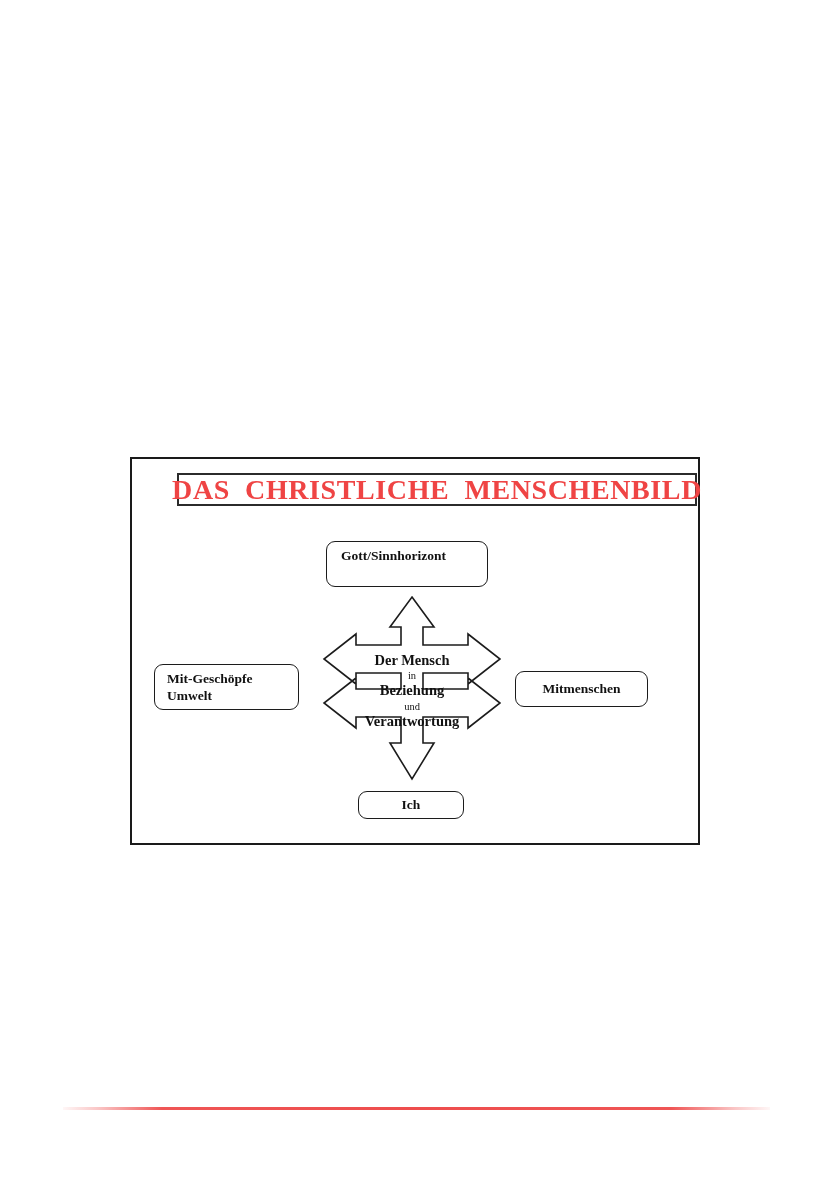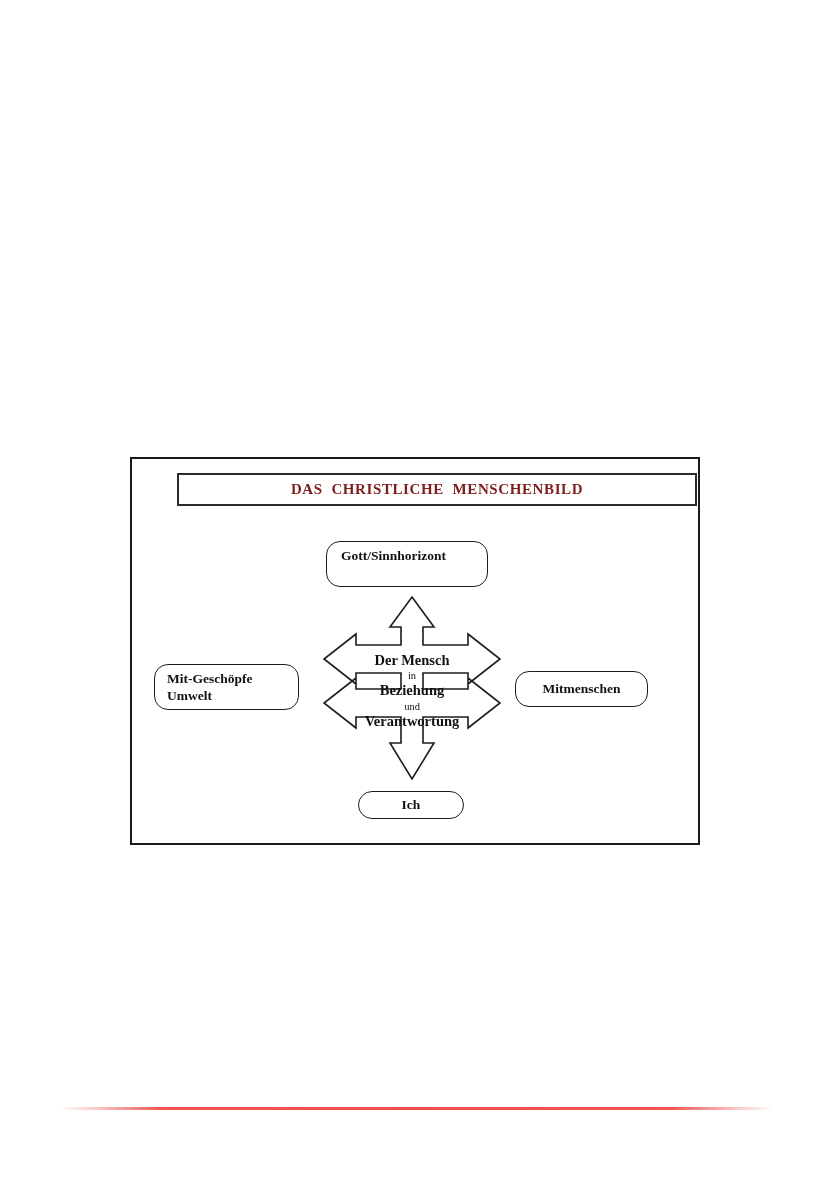--- a/index.html
+++ b/index.html
@@ -38,32 +38,32 @@
     border: 2px solid #2b2b2b;
     background: #ffffff;
     box-sizing: border-box;
     display: flex;
     align-items: center;
     justify-content: center;
   }
   #title-text {
     font-family: "Liberation Serif", serif;
     font-weight: bold;
-    font-size: 15px;
+    font-size: 28px;
     letter-spacing: 0.6px;
     white-space: pre;
     line-height: 1;
-    color: #7f1d1d;
+    color: #ef4444;
   }
 
   
   .node-box {
     position: absolute;
     border: 1.6px solid #1c1c1c;
-    border-radius: 14px;
+    border-radius: 9px;
     background: #ffffff;
     box-sizing: border-box;
     font-weight: bold;
     font-size: 13.5px;
     line-height: 1.25;
     color: #111111;
   }
 
   #box-gott {
     left: 194px;

